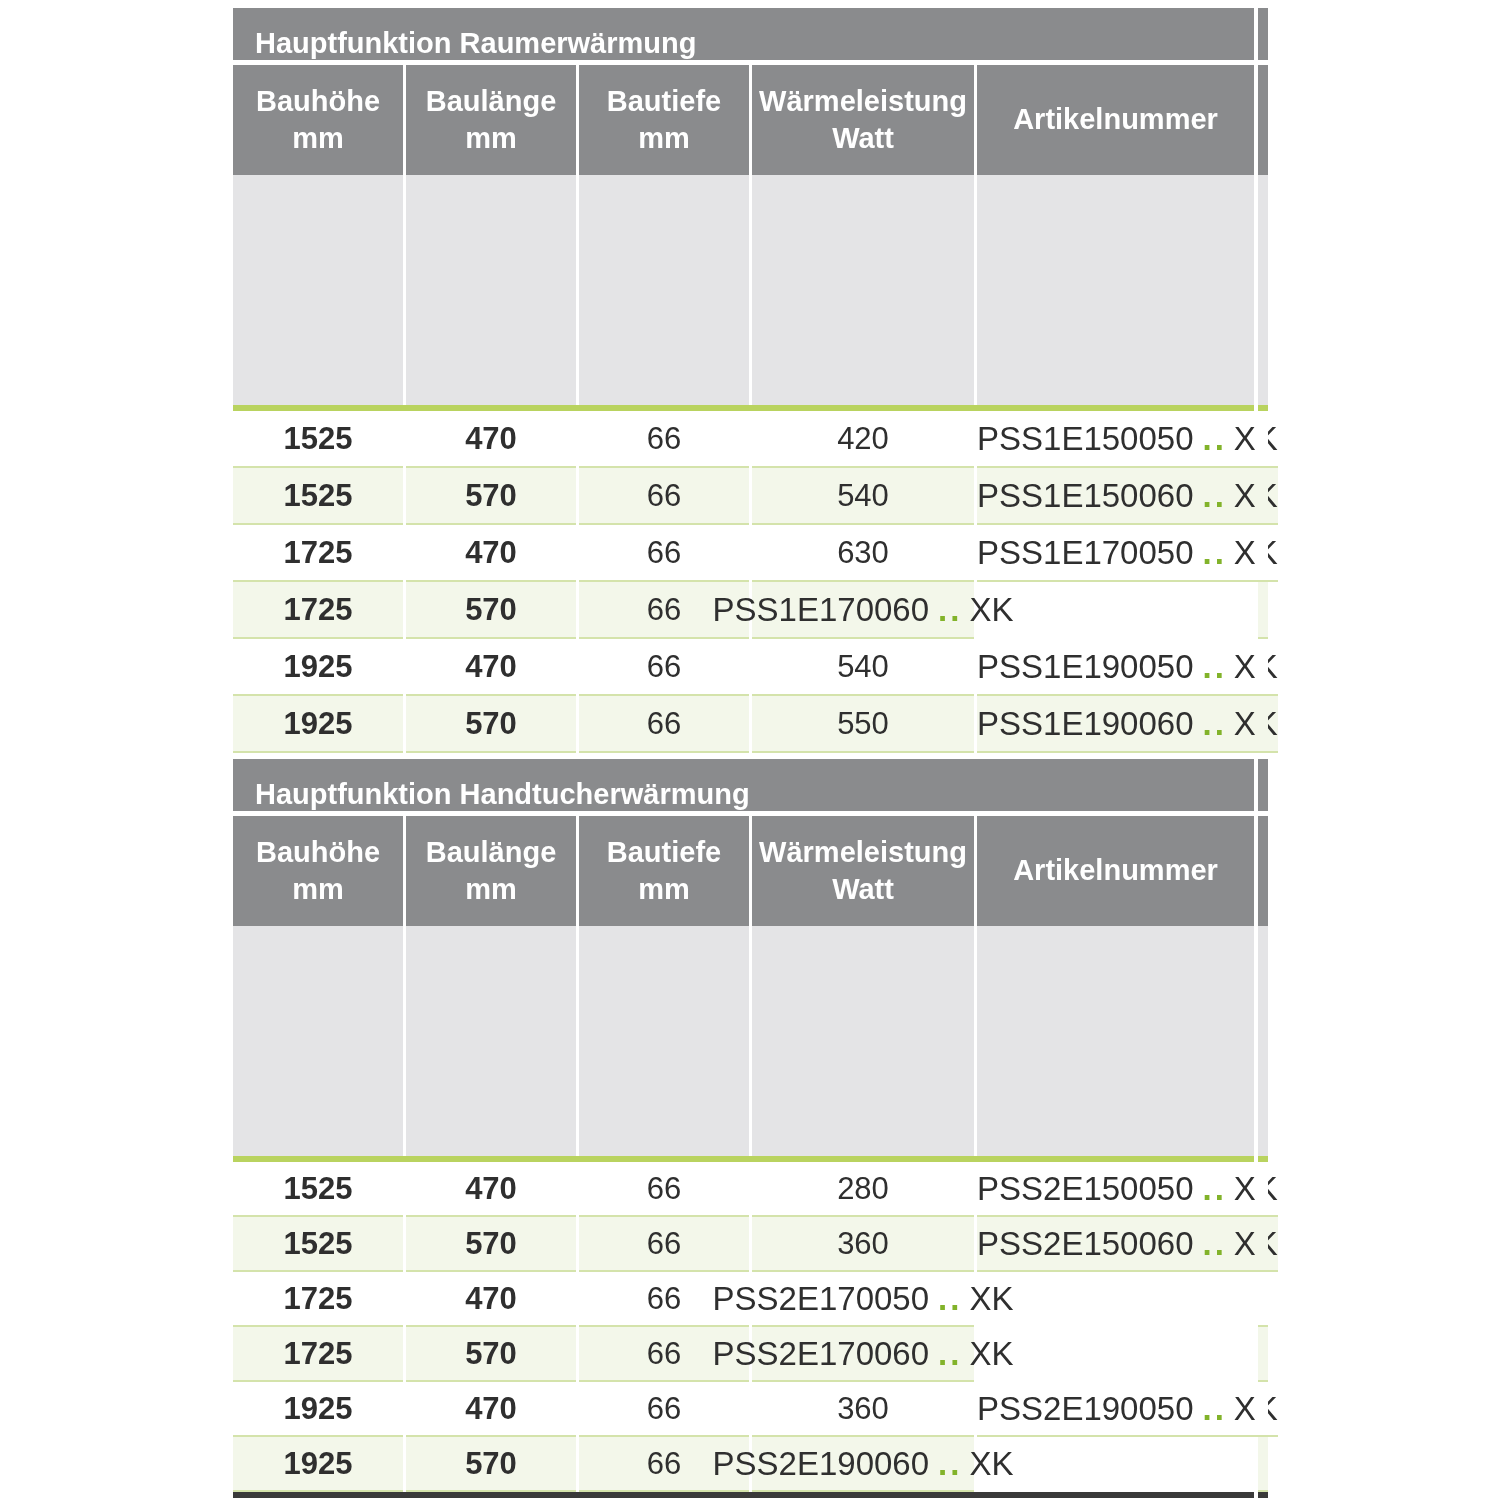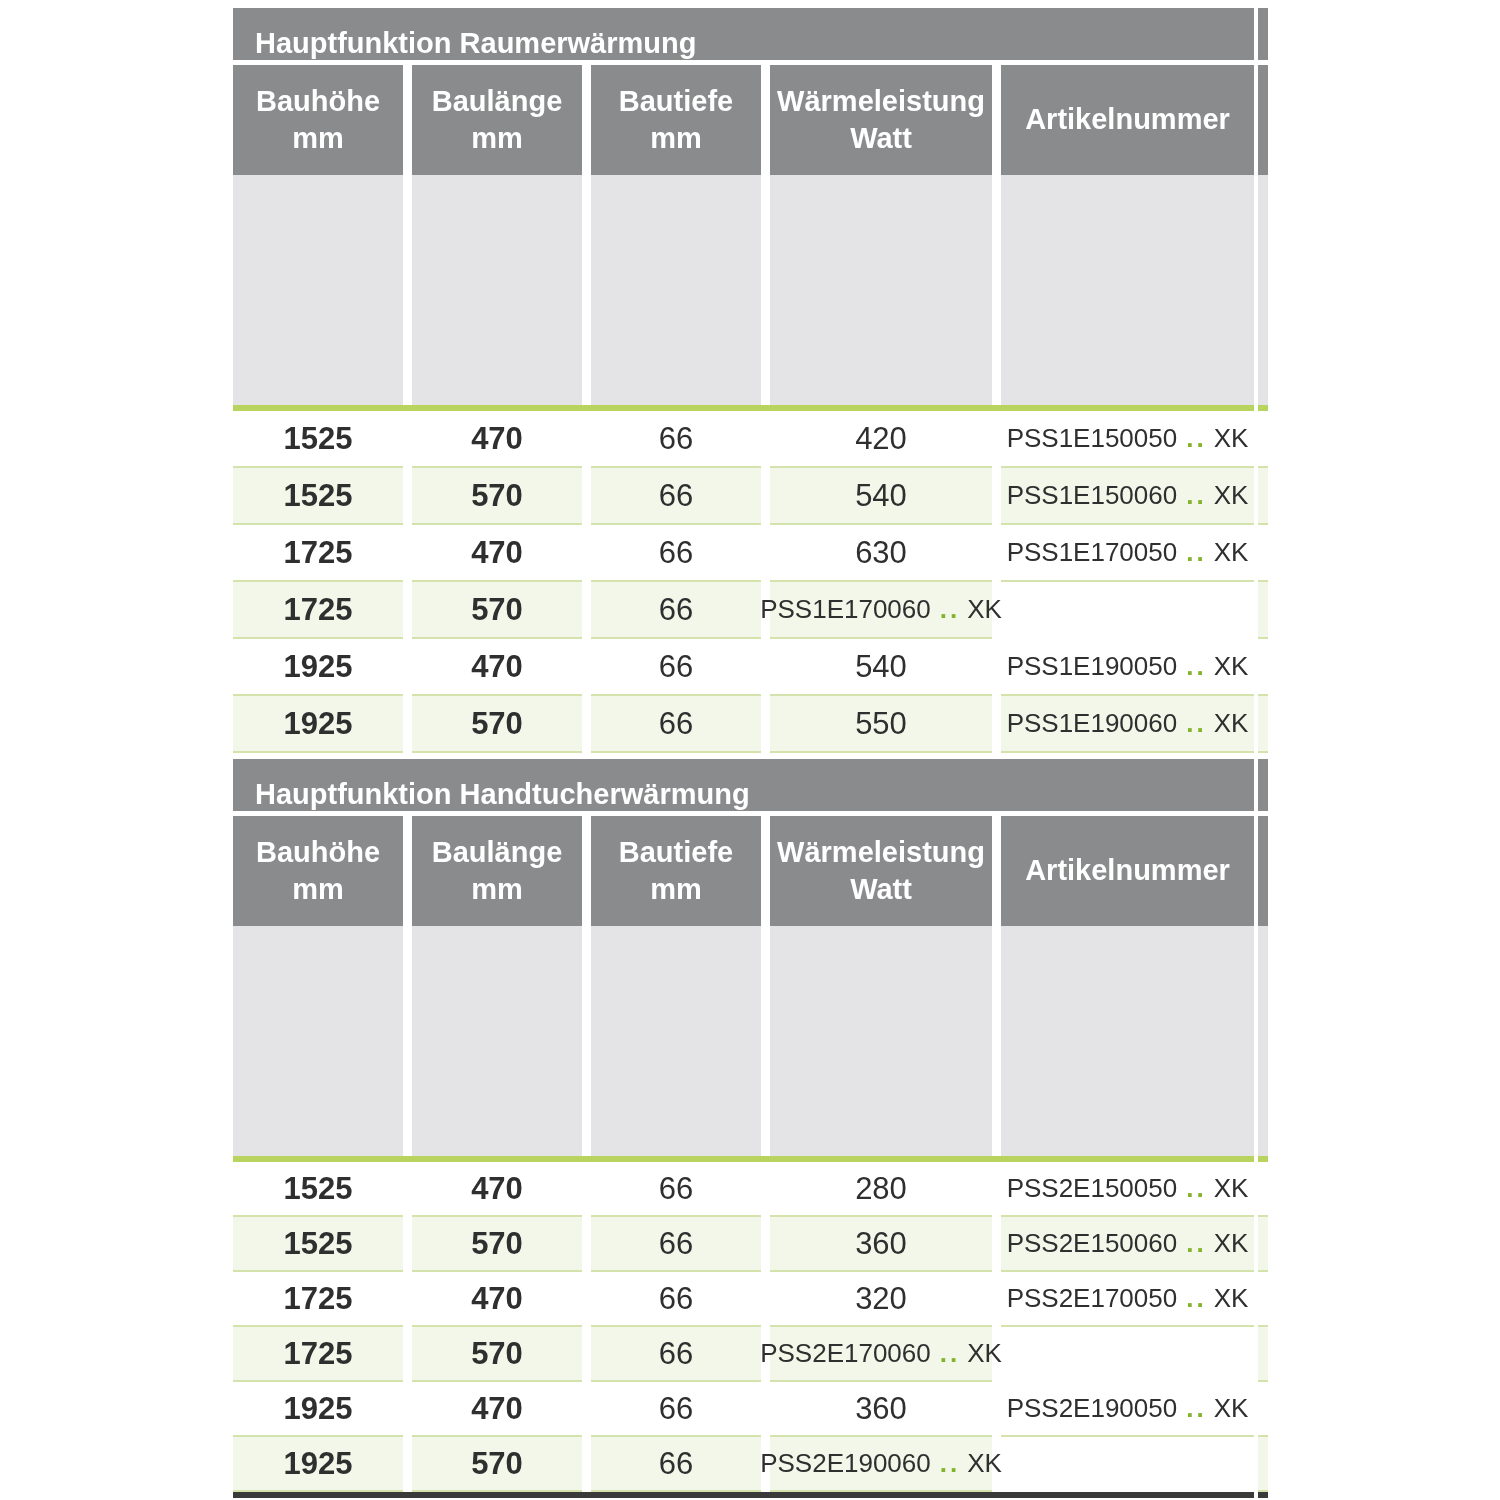--- a/index.html
+++ b/index.html
@@ -23,38 +23,38 @@
   .main{width:1021px;flex:0 0 1021px;}
   .strip{width:10px;flex:0 0 10px;}
   .strip.dark{background:var(--header_gray);}
   .strip.light{background:var(--placeholder_gray);}
   .strip.green{background:var(--accent_green);}
   .strip.darkbar{background:var(--bottom_bar);}
 
   .title-bar{height:52px;background:var(--header_gray);color:var(--header_text);
     display:flex;align-items:flex-end;padding-left:22px;font-size:29px;font-weight:bold;}
 
-  .cols{display:grid;grid-template-columns:170px 170px 170px 222px 1fr;column-gap:9px;}
+  .cols{display:grid;grid-template-columns:170px 170px 170px 222px 1fr;column-gap:3px;}
 
   .hdr-row{margin-top:5px;}
   .hdr-cell{height:110px;background:var(--header_gray);color:var(--header_text);
     display:flex;flex-direction:column;align-items:center;justify-content:center;
     font-size:29px;font-weight:bold;line-height:1.28;text-align:center;}
   .hdr-cell span:empty{display:none;}
 
   .ph-cell{height:230px;background:var(--placeholder_gray);}
 
   .thick{height:6px;background:var(--accent_green);}
 
   .data-row .cell{height:57px;display:flex;align-items:center;justify-content:center;
     font-size:31px;border-bottom:2px solid var(--row_line_green);background:#fff;}
   .data-row .cell.b{font-weight:bold;}
   .rowstrip{height:57px;background:#fff;border-bottom:2px solid var(--row_line_green);}
   .row-flex.alt .cell,.row-flex.alt .rowstrip{background:var(--row_alt_green);}
-  .cell.art{font-size:26px;}
+  .cell.art{font-size:33px;}
   .dots{color:var(--dots_green);font-weight:bold;letter-spacing:3px;margin:0 7px 0 9px;}
 
   #sec2 .data-row .cell,#sec2 .rowstrip{height:55px;}
   .bottom-bar{height:6px;background:var(--bottom_bar);}
 </style>
 </head>
 <body>
 
 <div class="sheet">
   <div class="content">
@@ -280,21 +280,20 @@
       </div>
     </div>
     <div class="strip rowstrip"></div>
   </div>
 
   <div class="row-flex">
     <div class="cols main data-row">
       <div class="cell b">1725</div>
       <div class="cell b">470</div>
       <div class="cell">66</div>
-      <div class="cell">320</div>
       <div class="cell art">
         <span>PSS2E170050</span>
         <span class="dots">..</span>
         <span>XK</span>
       </div>
     </div>
     <div class="strip rowstrip"></div>
   </div>
 
   <div class="row-flex alt">

